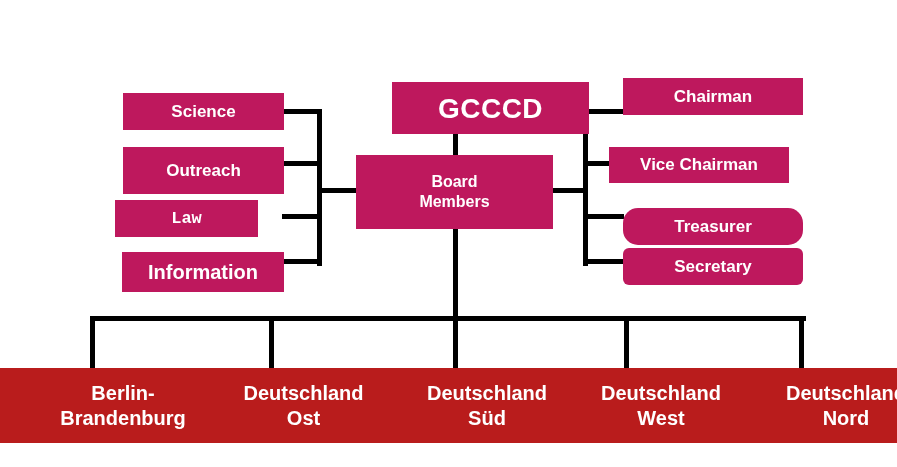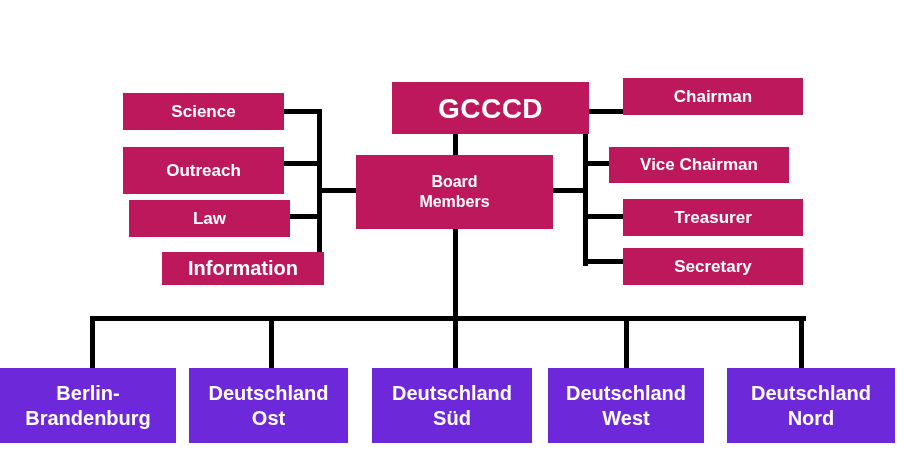--- a/index.html
+++ b/index.html
@@ -24,21 +24,21 @@
     display: flex;
     align-items: center;
     justify-content: center;
     text-align: center;
     color: #ffffff;
     font-weight: bold;
     white-space: pre-line;
     line-height: 1.25;
   }
   .blue  { background: #be185d; }
-  .green { background: #6d28d9; }
+  .green { background: #b91c1c; padding-left: 35px; }
   .fs-title { font-size: 28px; letter-spacing: 0.5px; }
   .fs-board { font-size: 16px; }
   .fs-side  { font-size: 17px; }
   .fs-info  { font-size: 20px; }
   .fs-region{ font-size: 20px; }
 </style>
 </head>
 <body>
 
 <div class="canvas">
@@ -73,37 +73,37 @@
     <span>Board
 Members</span>
   </div>
 
   <div class="box blue fs-side" style="left:123px; top:93px;  width:161px; height:37px;">
     <span>Science</span>
   </div>
   <div class="box blue fs-side" style="left:123px; top:147px; width:161px; height:47px;">
     <span>Outreach</span>
   </div>
-  <div class="box blue fs-side" style="left:129px; top:200px; width:161px; height:37px;">
+  <div class="box blue fs-side" style="left:115px; top:200px; width:143px; height:37px;font-family:Liberation Mono, monospace;">
     <span>Law</span>
   </div>
-  <div class="box blue fs-info" style="left:122px; top:252px; width:162px; height:33px;margin-left:40px;">
+  <div class="box blue fs-info" style="left:122px; top:252px; width:162px; height:40px;">
     <span>Information</span>
   </div>
 
   <div class="box blue fs-side" style="left:623px; top:78px;  width:180px; height:37px;">
     <span>Chairman</span>
   </div>
   <div class="box blue fs-side" style="left:609px; top:147px; width:180px; height:36px;">
     <span>Vice Chairman</span>
   </div>
-  <div class="box blue fs-side" style="left:623px; top:199px; width:180px; height:37px;">
+  <div class="box blue fs-side" style="left:623px; top:208px; width:180px; height:37px;border-radius:15px;">
     <span>Treasurer</span>
   </div>
-  <div class="box blue fs-side" style="left:623px; top:248px; width:180px; height:37px;">
+  <div class="box blue fs-side" style="left:623px; top:248px; width:180px; height:37px;border-radius:6px;">
     <span>Secretary</span>
   </div>
 
   <div class="box green fs-region" style="left:0px;   top:368px; width:176px; height:75px;">
     <span>Berlin-
 Brandenburg</span>
   </div>
   <div class="box green fs-region" style="left:189px; top:368px; width:159px; height:75px;">
     <span>Deutschland
 Ost</span>

